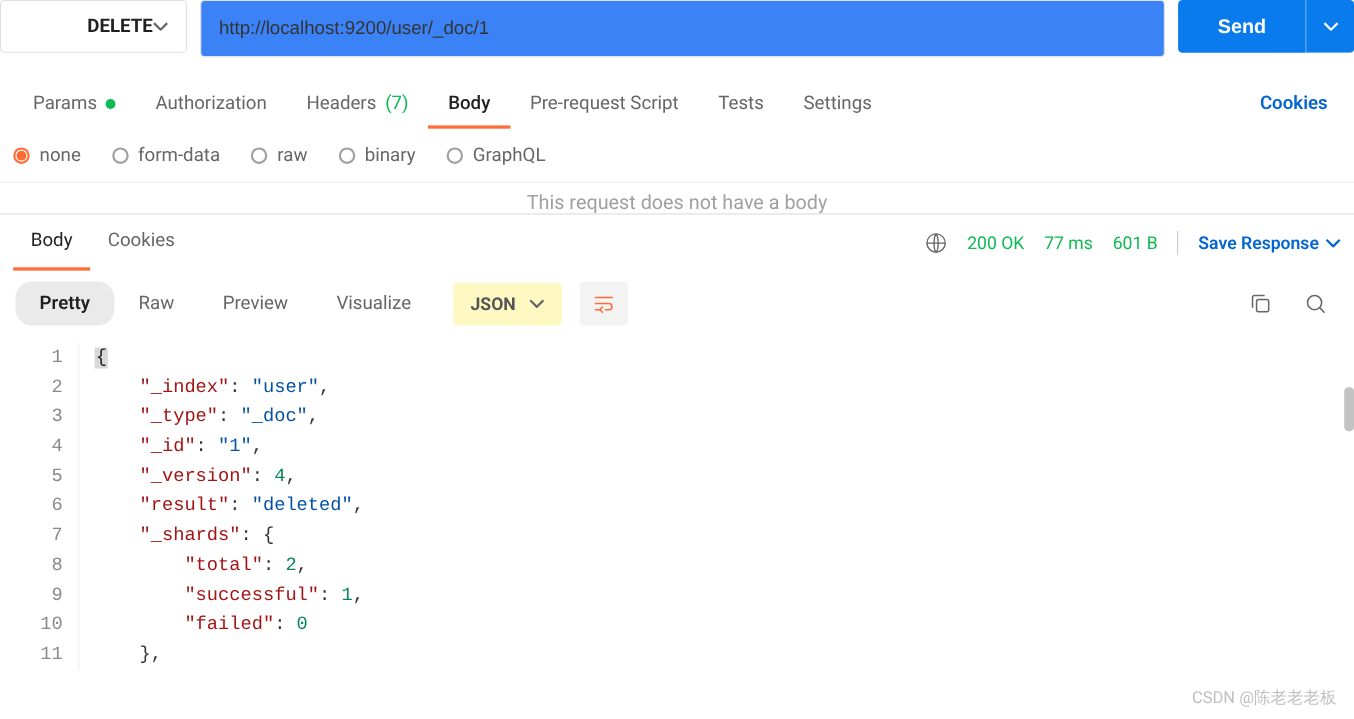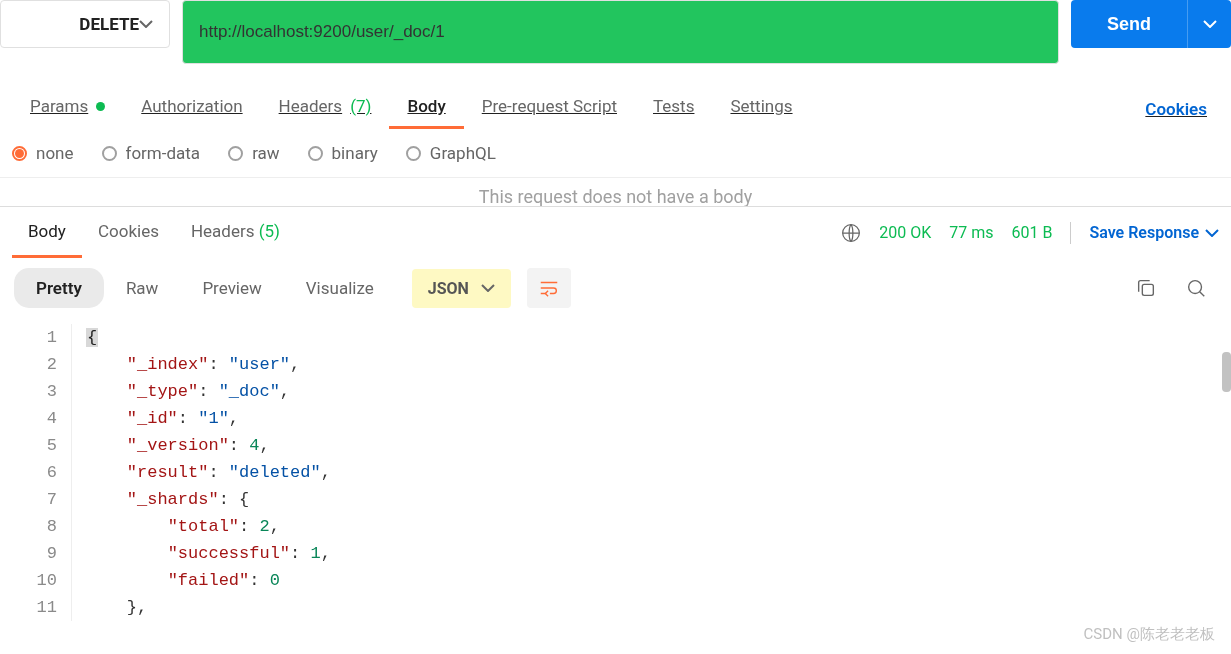--- a/index.html
+++ b/index.html
@@ -34,22 +34,22 @@
     }
     .chevron-down {
       width: 14px;
       height: 8px;
       fill: none;
       stroke: #666;
       stroke-width: 2;
     }
     .url-input {
       flex: 1;
-      height: 64px;
-      background: #22c55e;
+      height: 52px;
+      background: #3b82f6;
       border: 1px solid #e0e0e0;
       border-radius: 4px;
       padding: 0 16px;
       font-size: 17px;
       color: #333;
       outline: none;
     }
     .send-btn-wrap {
       display: flex;
       height: 48px;
@@ -74,23 +74,22 @@
       border-radius: 0 4px 4px 0;
       display: flex;
       align-items: center;
       justify-content: center;
       cursor: pointer;
     }
 
     
     .req-tabs {
       display: flex;
-      align-items: flex-end;
+      align-items: flex-start;
       padding: 8px 12px 0 12px;
-      text-decoration: underline;
     }
     .req-tab {
       padding: 10px 18px;
       font-size: 17px;
       color: #666;
       cursor: pointer;
       border-bottom: 3px solid transparent;
       display: flex;
       align-items: center;
       gap: 8px;
@@ -361,24 +360,20 @@
     <span>GraphQL</span>
   </div>
 </div>
 
 <div class="no-body-msg">This request does not have a body</div>
 
 <div class="resp-header">
   <div class="resp-tabs">
     <div class="resp-tab active">Body</div>
     <div class="resp-tab">Cookies</div>
-    <div class="resp-tab">
-      <span>Headers</span>
-      <span class="tab-count">(5)</span>
-    </div>
   </div>
   <div class="spacer"></div>
   <div class="resp-right">
     <svg class="globe-icon" viewBox="0 0 24 24">
       <circle cx="12" cy="12" r="10"></circle>
       <path d="M2 12h20M12 2c3 3.5 3 17 0 20M12 2c-3 3.5-3 17 0 20"></path>
     </svg>
     <span class="status-chunk">200 OK</span>
     <span class="status-chunk">77 ms</span>
     <span class="status-chunk">601 B</span>

